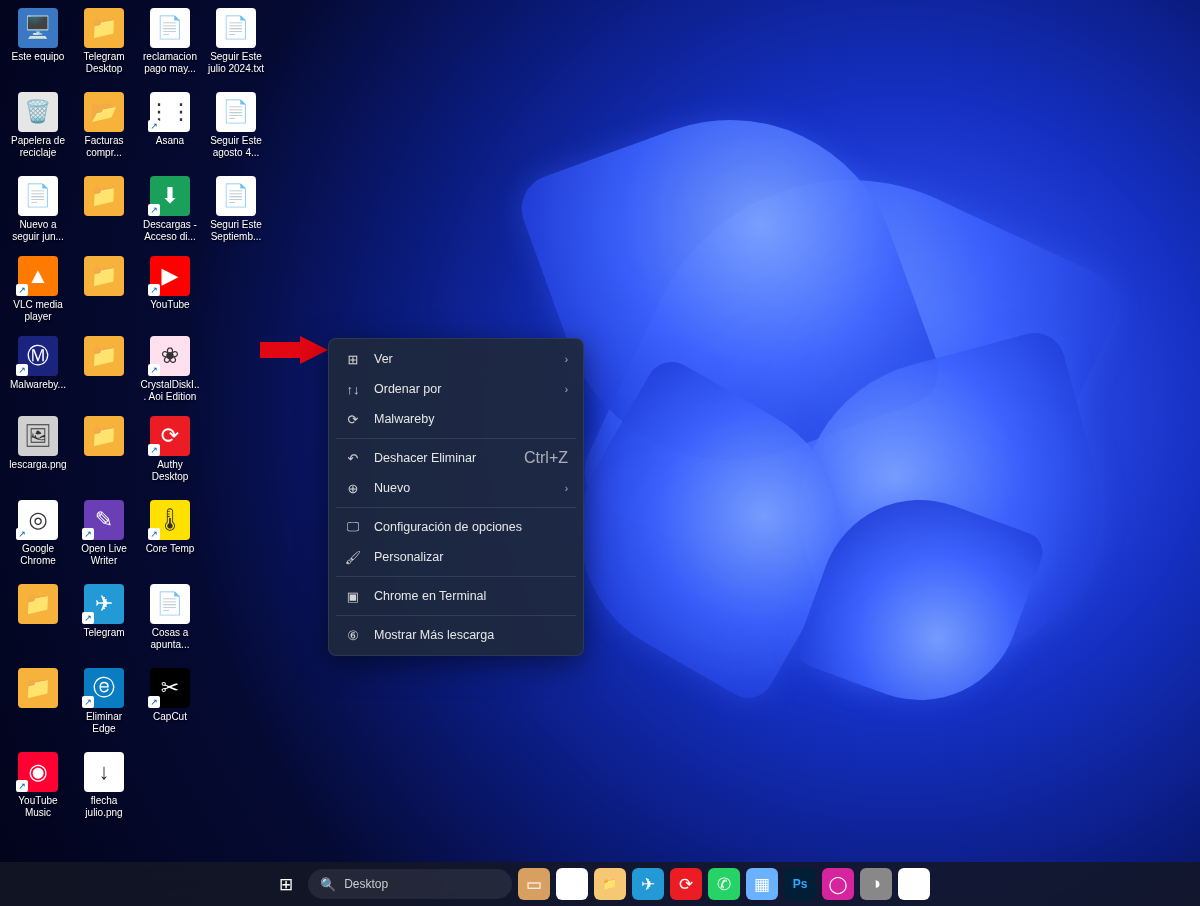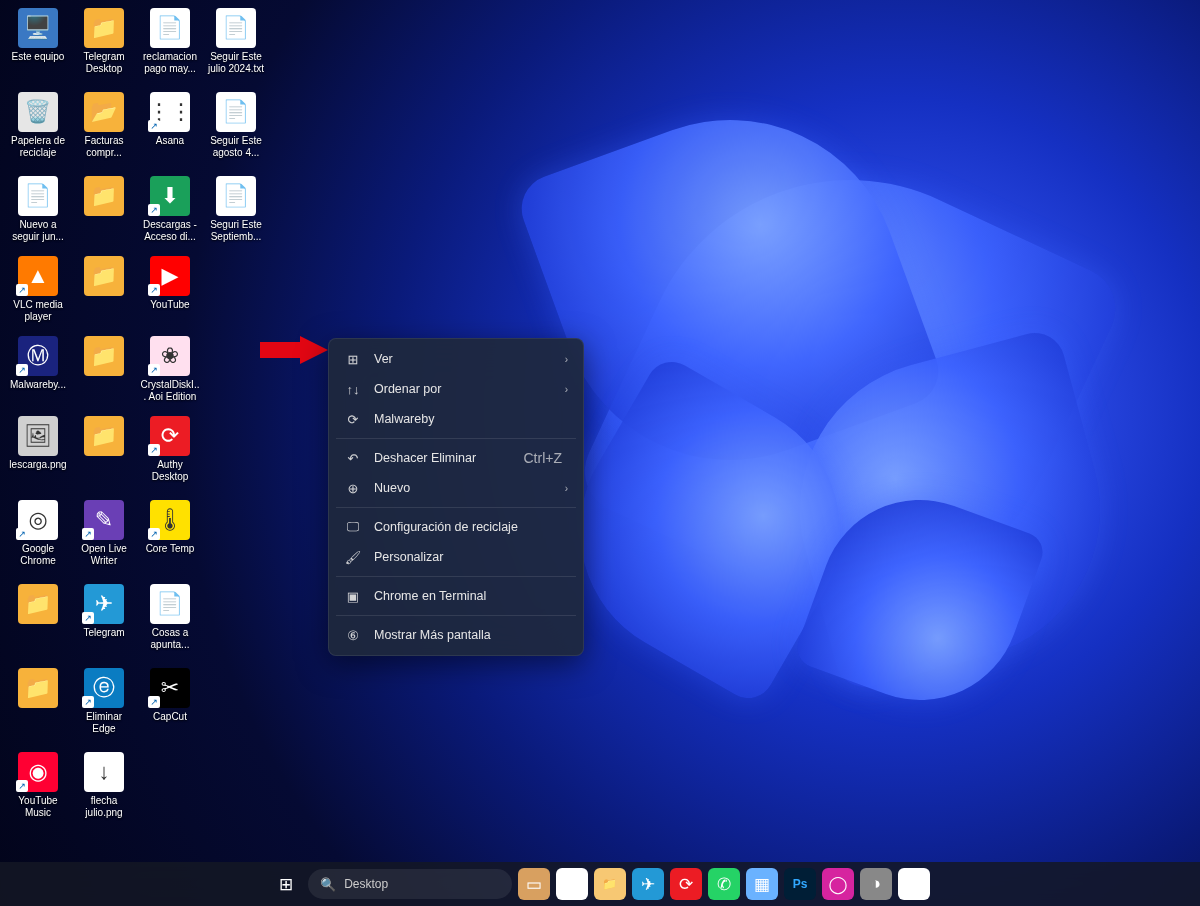--- a/index.html
+++ b/index.html
@@ -15,21 +15,21 @@
 
 .icon{position:absolute;width:60px;text-align:center;color:#fff;font-size:10px;line-height:12px;cursor:pointer;}
 .icon .glyph{width:40px;height:40px;margin:0 auto 3px;border-radius:4px;display:flex;align-items:center;justify-content:center;font-size:22px;}
 .icon .shortcut{position:absolute;left:8px;top:28px;width:12px;height:12px;background:#fff;border-radius:2px;display:flex;align-items:center;justify-content:center;font-size:9px;color:#0063b1;}
 .icon .lbl{text-shadow:0 1px 2px #000;word-wrap:break-word;}
 
 #ctx{position:absolute;left:328px;top:338px;width:244px;background:rgba(30,40,60,.92);backdrop-filter:blur(20px);border:1px solid rgba(255,255,255,.08);border-radius:8px;padding:5px;color:#e6e6e6;font-size:12.5px;box-shadow:0 8px 30px rgba(0,0,0,.5);}
 .mi{height:30px;display:flex;align-items:center;padding:0 10px;border-radius:4px;cursor:default;}
 .mi .mic{width:18px;text-align:center;margin-right:12px;font-size:13px;opacity:.9;}
 .mi .mtxt{flex:1;}
-.mi .macc{font-size:14px;opacity:.7;margin-right:6px;}
+.mi .macc{font-size:16px;opacity:.7;}
 .mi .marr{font-size:10px;opacity:.7;}
 .sep{height:1px;background:rgba(255,255,255,.1);margin:4px 2px;}
 
 #arrow{position:absolute;left:260px;top:336px;pointer-events:none;}
 #arrow svg{display:block;}
 
 #taskbar{position:absolute;left:0;bottom:0;width:100%;height:44px;background:rgba(20,24,36,.85);backdrop-filter:blur(20px);display:flex;align-items:center;justify-content:center;gap:6px;}
 .tb{width:32px;height:32px;border-radius:4px;display:flex;align-items:center;justify-content:center;font-size:17px;color:#fff;cursor:pointer;}
 #search{height:30px;width:180px;background:rgba(255,255,255,.08);border-radius:15px;display:flex;align-items:center;padding:0 12px;color:#ccc;font-size:12px;cursor:text;gap:8px;}
 #search .sic{font-size:13px;}
@@ -219,35 +219,35 @@
         <span class="macc">Ctrl+Z</span>
       </div>
       <div class="mi">
         <span class="mic">⊕</span>
         <span class="mtxt">Nuevo</span>
         <span class="marr">›</span>
       </div>
       <div class="sep"></div>
       <div class="mi">
         <span class="mic">🖵</span>
-        <span class="mtxt">Configuración de reciclaje</span>
+        <span class="mtxt">Configuración de opciones</span>
       </div>
       <div class="mi">
         <span class="mic">🖌</span>
         <span class="mtxt">Personalizar</span>
       </div>
       <div class="sep"></div>
       <div class="mi">
         <span class="mic">▣</span>
         <span class="mtxt">Chrome en Terminal</span>
       </div>
       <div class="sep"></div>
       <div class="mi">
         <span class="mic">⑥</span>
-        <span class="mtxt">Mostrar Más pantalla</span>
+        <span class="mtxt">Mostrar Más lescarga</span>
       </div>
     </div>
 
   <div id="taskbar">
       <div class="tb" style="color: rgb(255, 255, 255);">⊞</div>
       <div id="search">
         <span class="sic">🔍</span>
         <span>Desktop</span>
       </div>
       <div class="tb" style="color: rgb(255, 255, 255); background: rgb(216, 160, 96); border-radius: 6px;">▭</div>

